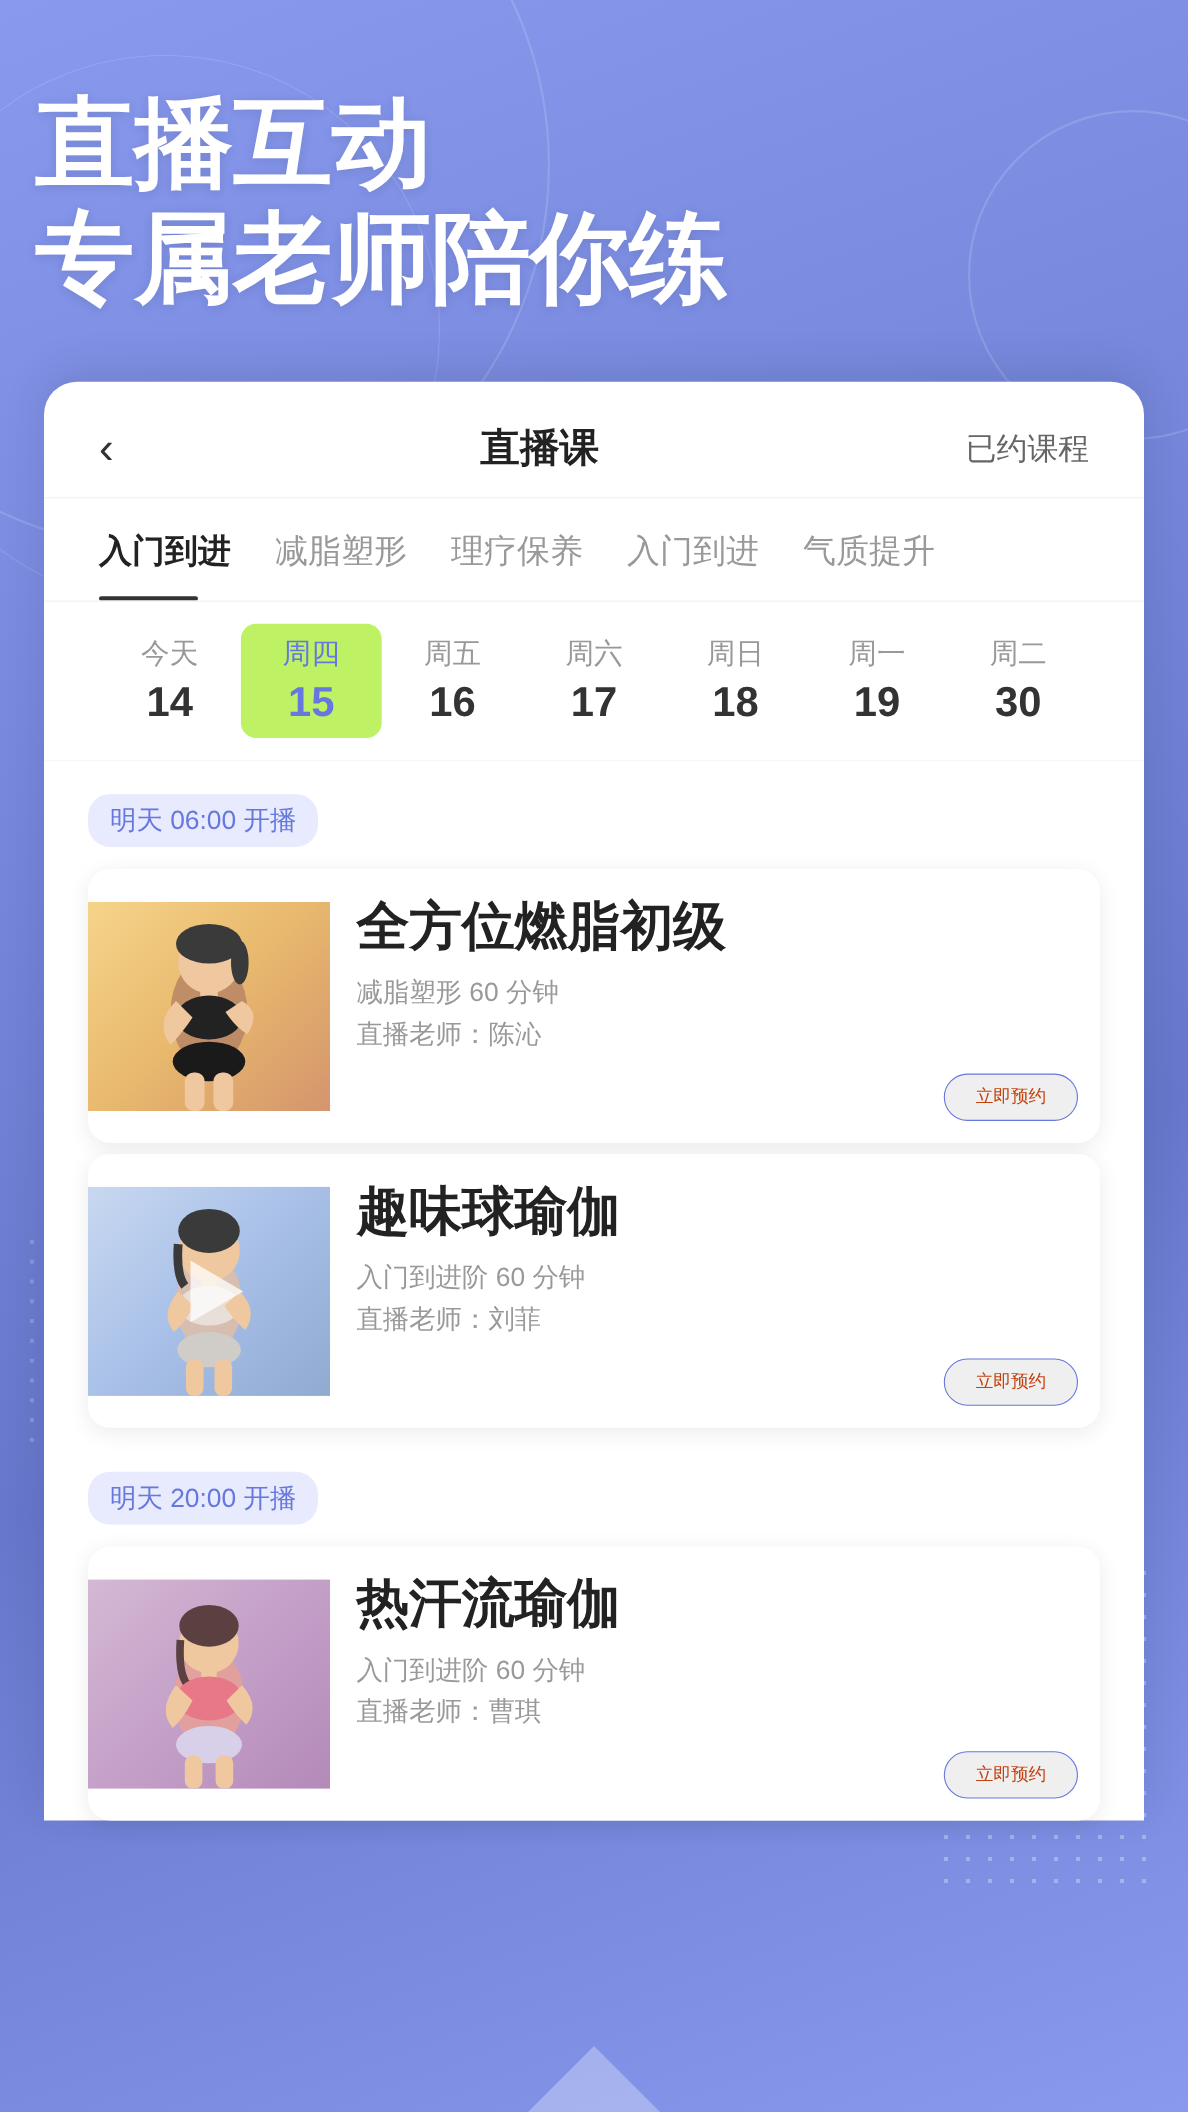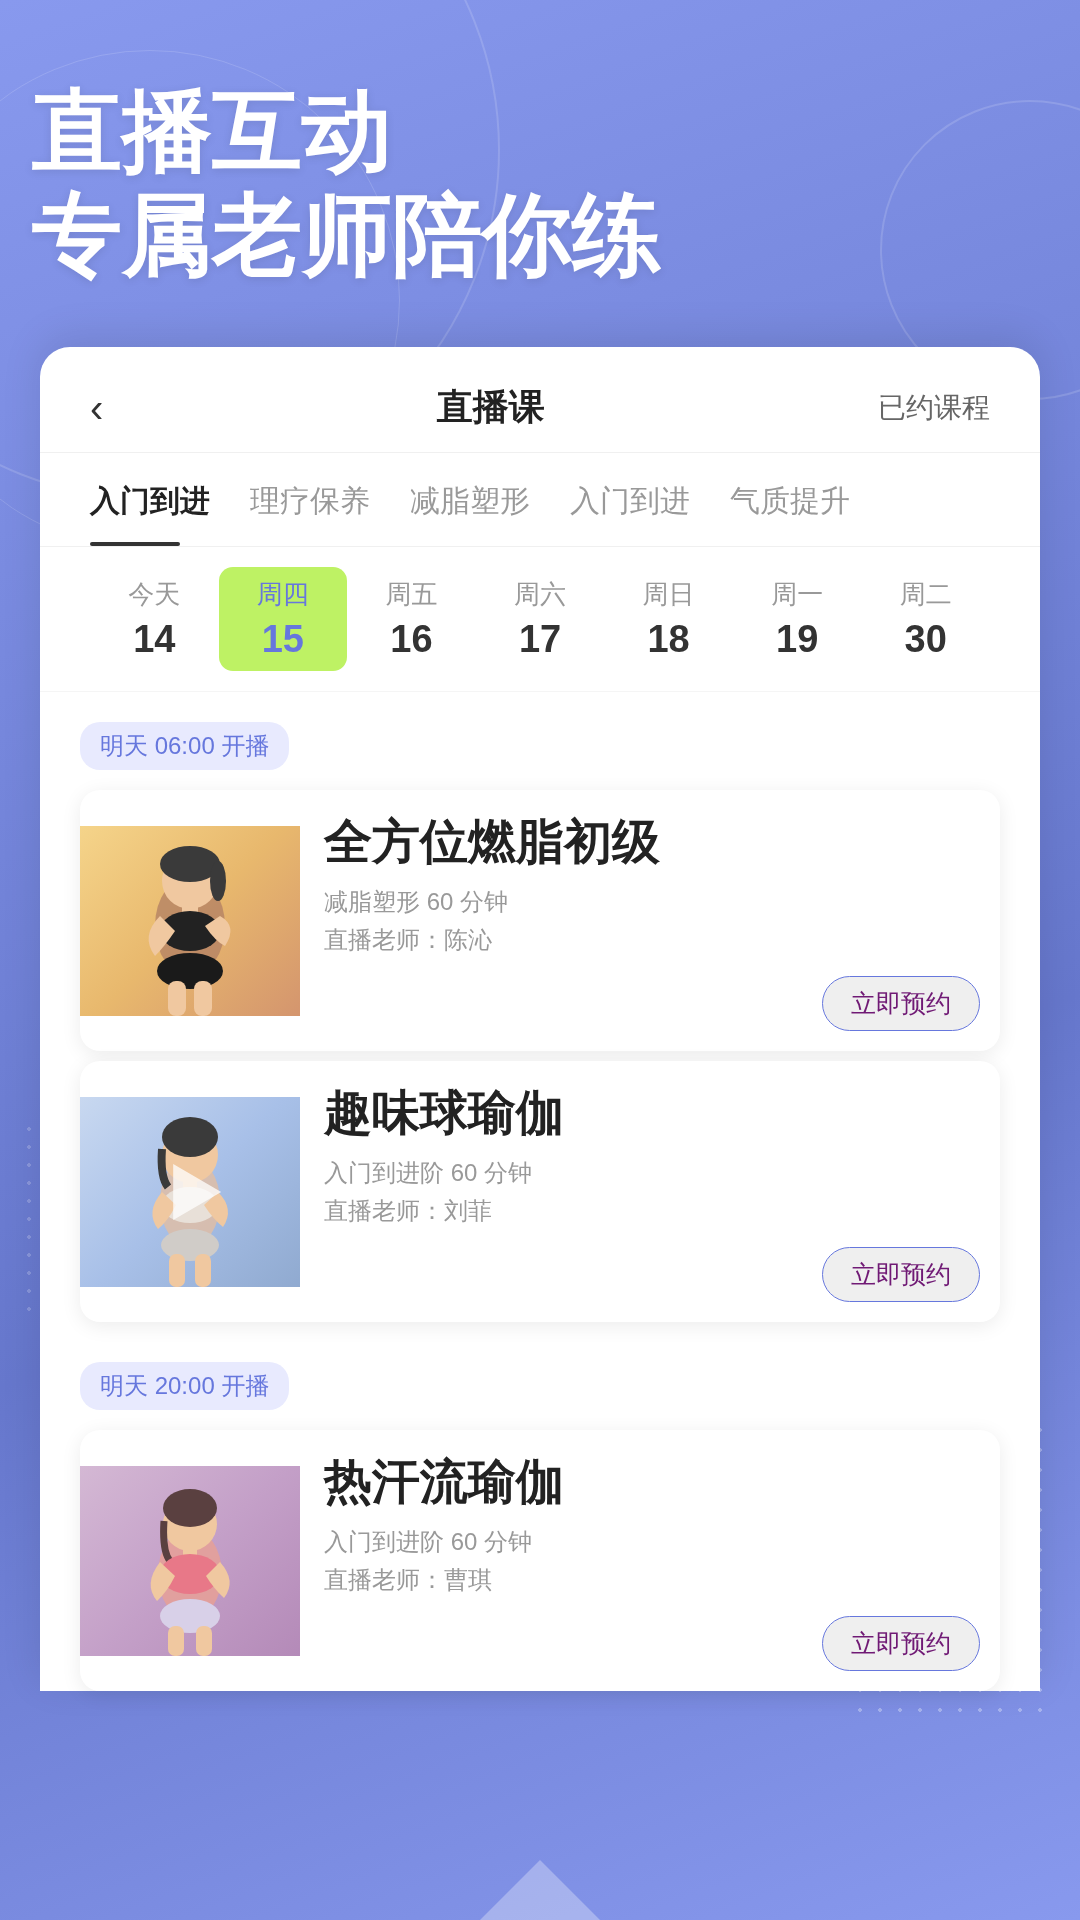--- a/index.html
+++ b/index.html
@@ -227,22 +227,22 @@
       margin-bottom: 6px;
     }
     .course-teacher {
       font-size: 24px;
       color: #999;
       margin-bottom: 20px;
     }
     .book-btn {
       display: inline-block;
       border: 1.5px solid #6677dd;
-      color: #701a75;
-      font-size: 25px;
+      color: #c2410c;
+      font-size: 16px;
       padding: 10px 28px;
       border-radius: 30px;
       cursor: pointer;
       float: right;
     }
 
   </style>
 </head>
 <body>
 
@@ -267,24 +267,24 @@
     <span class="back-btn">‹</span>
     <span class="header-title">直播课</span>
     <span class="header-right">已约课程</span>
   </div>
 
   <div class="category-tabs">
     <div class="cat-tab active">
       <span>入门到进</span>
     </div>
     <div class="cat-tab">
+      <span>减脂塑形</span>
+    </div>
+    <div class="cat-tab">
       <span>理疗保养</span>
-    </div>
-    <div class="cat-tab">
-      <span>减脂塑形</span>
     </div>
     <div class="cat-tab">
       <span>入门到进</span>
     </div>
     <div class="cat-tab">
       <span>气质提升</span>
     </div>
   </div>
 
   <div class="date-row">

